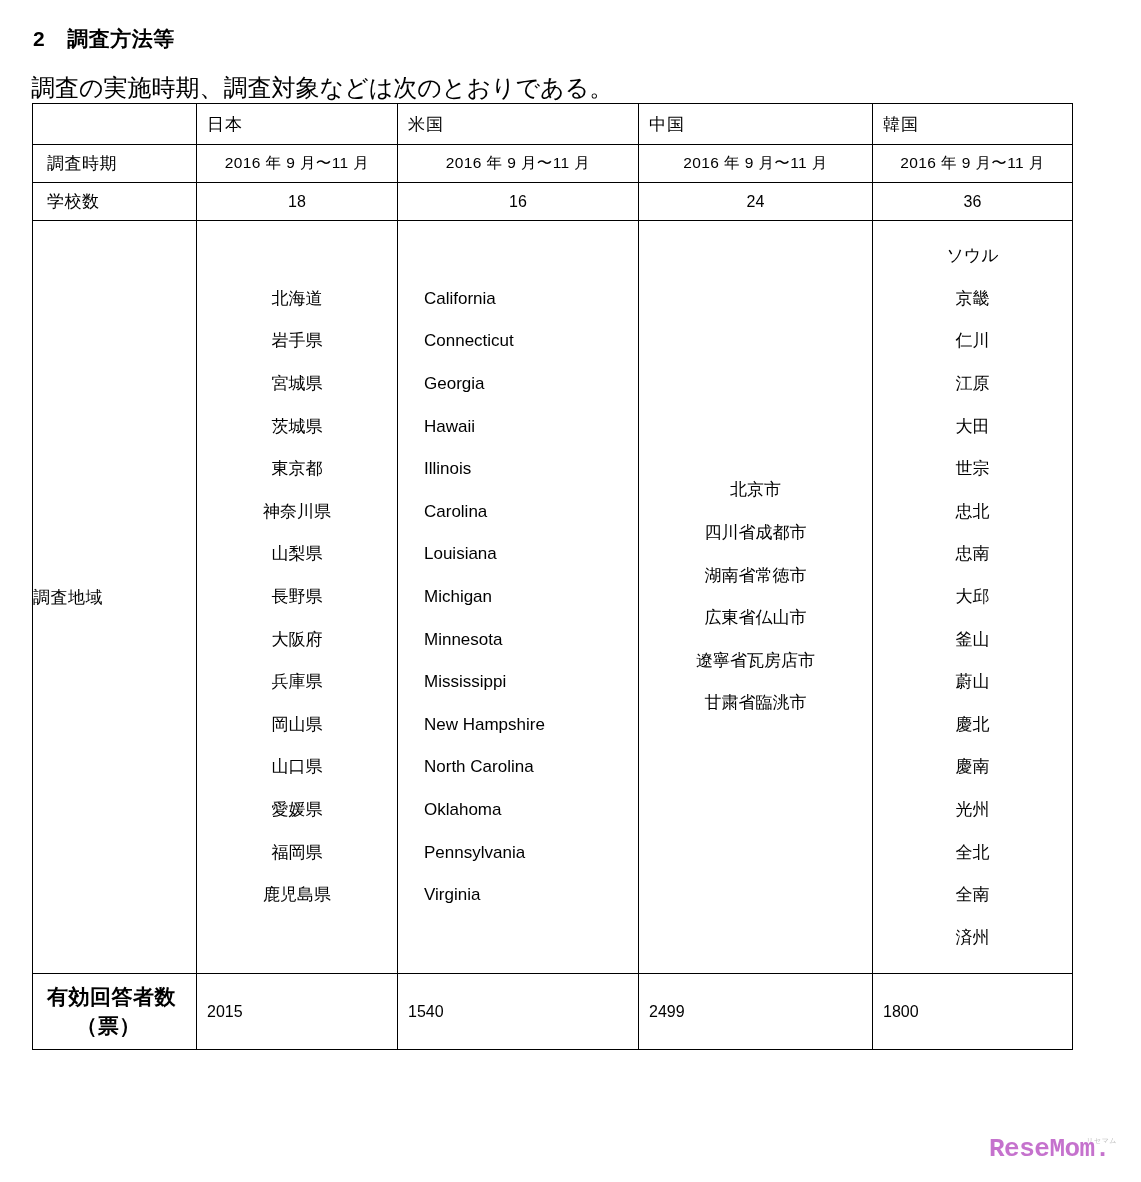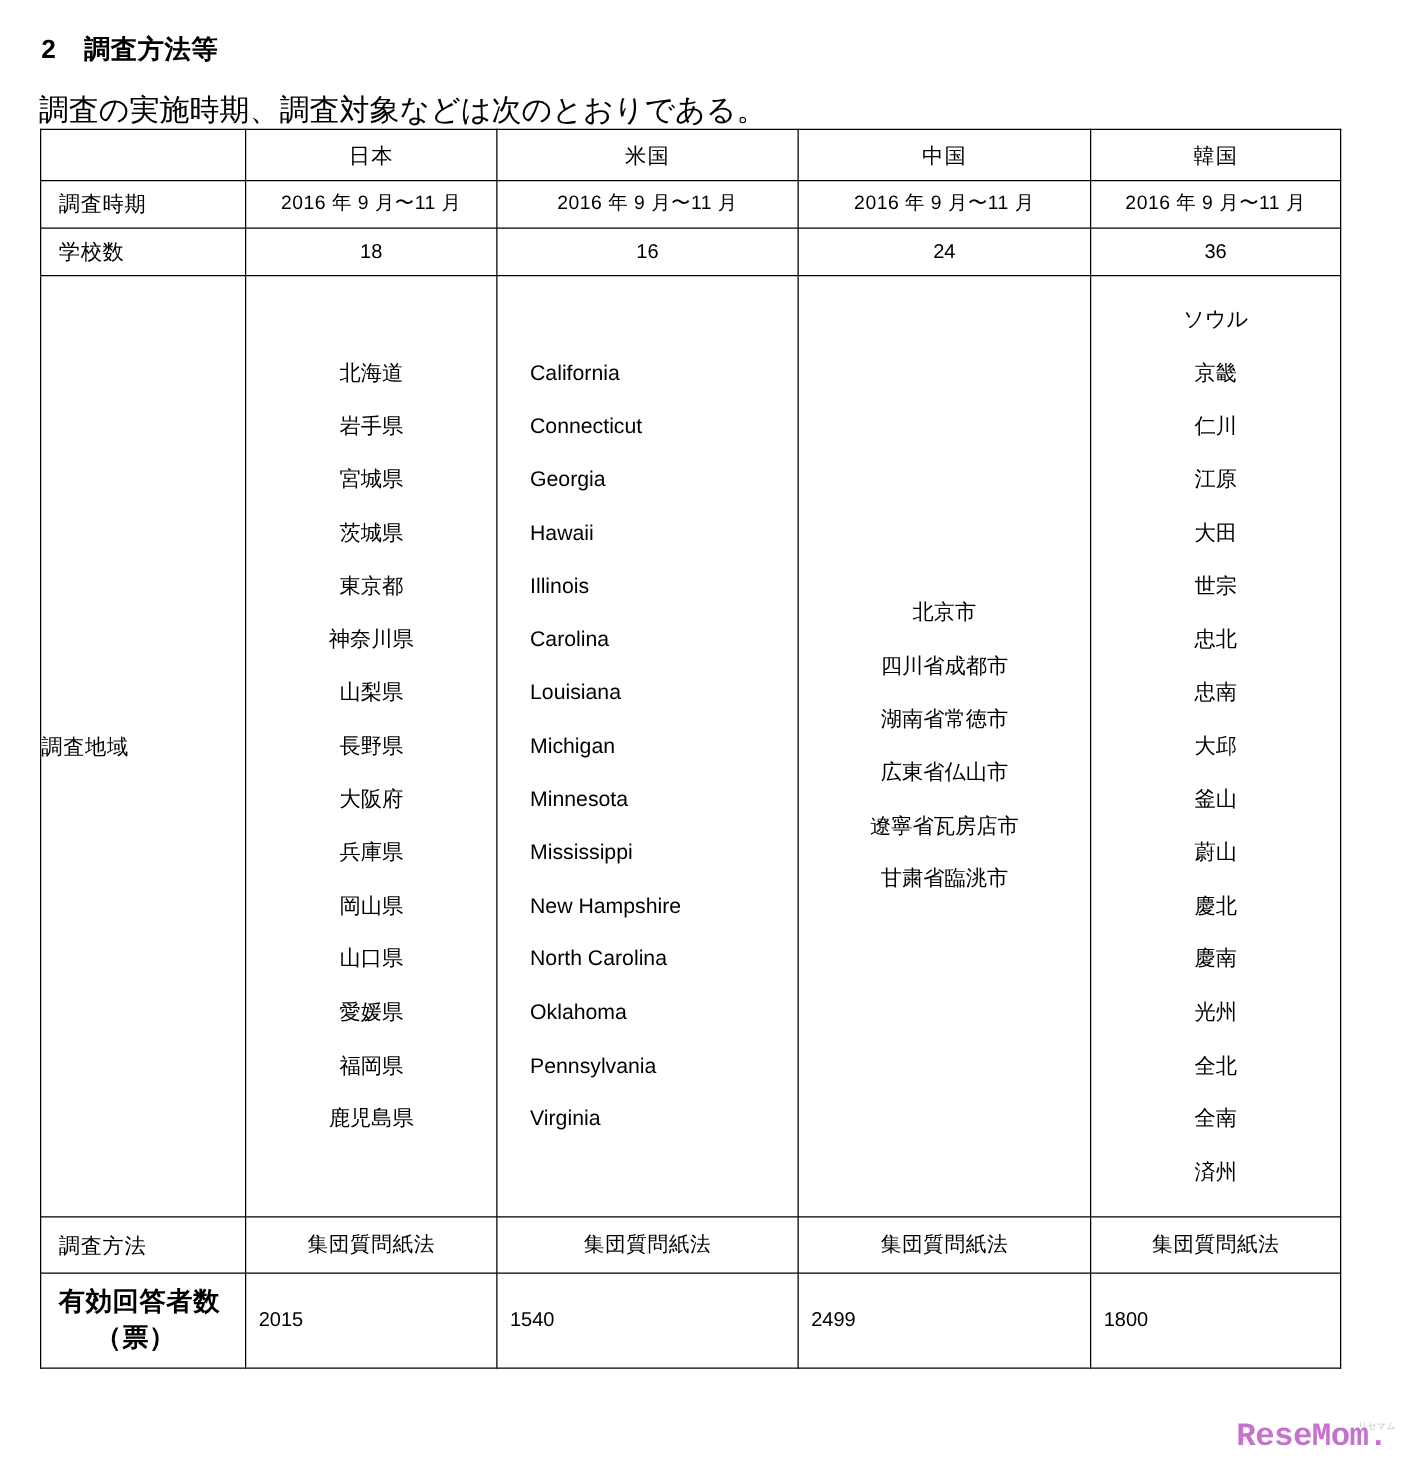--- a/index.html
+++ b/index.html
@@ -93,21 +93,20 @@
   td.rowlabel.center .cell-pad {
     text-align: left;
     padding-left: 0;
   }
 
   
   tr.head td {
     height: 40px;
   }
   tr.head td .cell-pad {
-    text-align: center;
     font-size: 17px;
     letter-spacing: 1px;
   }
   td.blank-corner {
     background: #ffffff;
   }
 
   
   td.data .cell-pad {
     text-align: center;
@@ -349,37 +348,20 @@
                 <li>慶北</li>
                 <li>慶南</li>
                 <li>光州</li>
                 <li>全北</li>
                 <li>全南</li>
                 <li>済州</li>
               </ul>
           </td>
         </tr>
 
-        <tr>
-          <td class="rowlabel">
-            <div class="cell-pad">調査方法</div>
-          </td>
-          <td class="method">
-            <div class="cell-pad">集団質問紙法</div>
-          </td>
-          <td class="method">
-            <div class="cell-pad">集団質問紙法</div>
-          </td>
-          <td class="method">
-            <div class="cell-pad">集団質問紙法</div>
-          </td>
-          <td class="method">
-            <div class="cell-pad">集団質問紙法</div>
-          </td>
-        </tr>
 
         <tr>
           <td class="rowlabel two-line">
             <div class="cell-pad">
               <span class="l1">有効回答者数</span>
               <span class="l2">（票）</span>
             </div>
           </td>
           <td class="count">
             <div class="cell-pad">2015</div>

